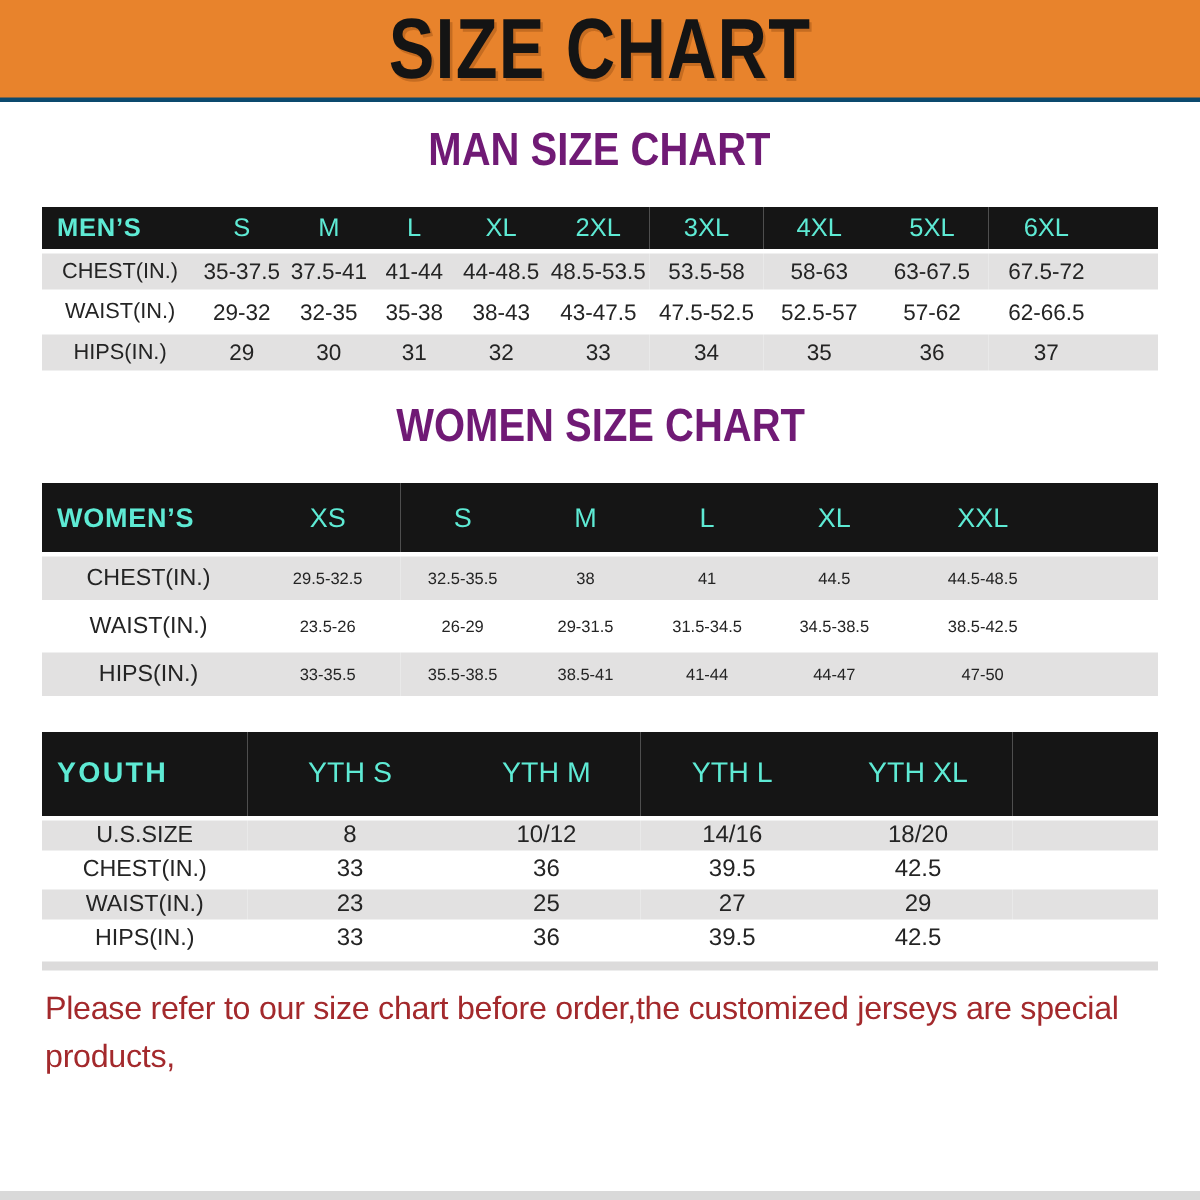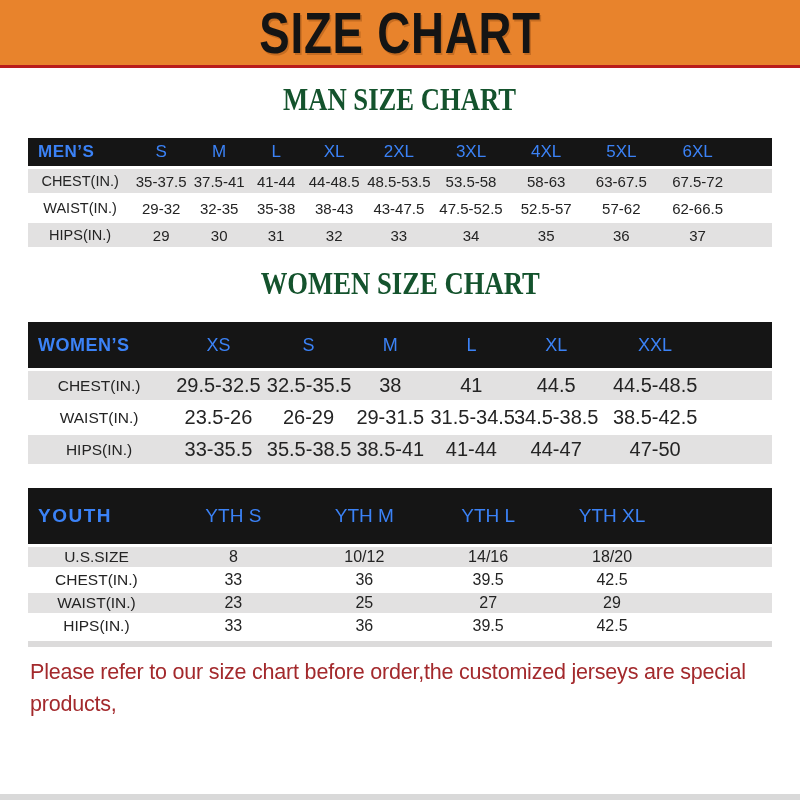--- a/index.html
+++ b/index.html
@@ -9,70 +9,70 @@
     background: #ffffff;
     overflow: hidden;
     position: relative;
     font-family: "Liberation Sans", sans-serif;
   }
 
   
   .banner {
     height: 68px;
     background: #E8832C;
-    border-bottom: 3px solid #b91c1c;
+    border-bottom: 3px solid #0c4a6e;
     display: flex; align-items: center; justify-content: center;
   }
   .banner-title {
     font-size: 57px; font-weight: 700; color: #141414;
     letter-spacing: 1px; white-space: nowrap;
     transform: scaleX(0.80);
     text-shadow: 2px 2px 0 rgba(90,40,0,0.25);
   }
 
   
   .section-title {
-    margin: 16px; text-align: center; color: #14532d; font-weight: 700;
-    height: 33px; line-height: 33px; font-family: Liberation Serif, serif;
+    margin: 16px; text-align: center; color: #701a75; font-weight: 700;
+    height: 33px; line-height: 33px;
   }
   .section-title .condensed {
     display: inline-block; transform: scaleX(0.86);
     font-size: 31px; white-space: nowrap; letter-spacing: 0px;
   }
   #man-heading   { margin-top: 15px; }
   #women-heading { margin-top: 17px; }
   #youth-heading { margin-top: 26px; }
 
   
   .size-table {
     width: 744px; margin: 0 auto;
     border-collapse: separate; border-spacing: 0 3px;
     table-layout: fixed;
   }
   .size-table th, .size-table td {
     padding: 0; text-align: center; white-space: nowrap; overflow: visible;
   }
-  .head-row th { background: #151515; color: #3b82f6; font-weight: 400; }
+  .head-row th { background: #151515; color: #5eead4; font-weight: 400; }
   .corner {
     text-align: left !important; padding-left: 10px !important;
     font-weight: 700 !important;
   }
   .row td { color: #242424; }
   .row.gray td { background: #E2E1E1; }
 
   .mens  { margin-top: 19px; }
   .mens .head-row th { height: 28px; font-size: 17px; }
   .mens .corner { font-size: 21px; letter-spacing: .5px; }
   .mens .row td { height: 24px; font-size: 15px; }
   .mens .row td.rlabel { font-size: 14.5px; }
 
   .womens { margin-top: 19px; }
   .womens .head-row th { height: 46px; font-size: 18px; }
   .womens .corner { font-size: 24px; letter-spacing: .5px; }
-  .womens .row td { height: 29px; font-size: 20px; }
+  .womens .row td { height: 29px; font-size: 11px; }
   .womens .row td.rlabel { font-size: 15.5px; }
 
   .youth { margin-top: 18px; }
   .youth .head-row th { height: 56px; font-size: 19px; }
   .youth .corner { font-size: 23px; letter-spacing: 1.5px; }
   .youth .row td { height: 20px; font-size: 16px; }
   .youth .row td.rlabel { font-size: 15.5px; }
 
   .table-bottom-strip {
     width: 744px; height: 6px; background: #DCDBDB; margin: 2px auto 0;

